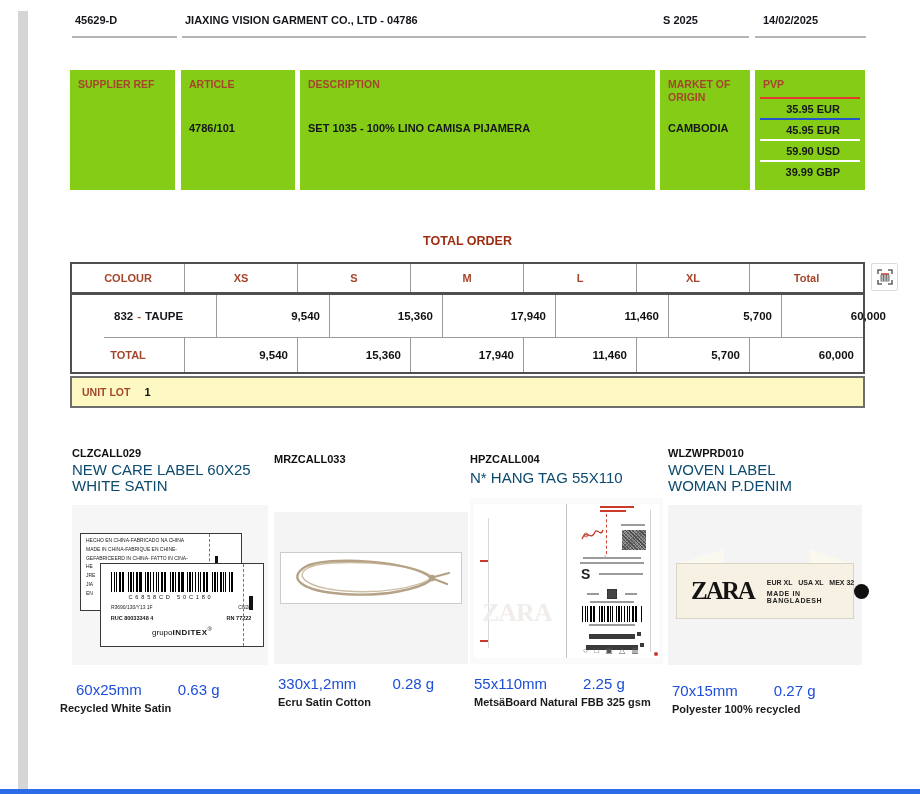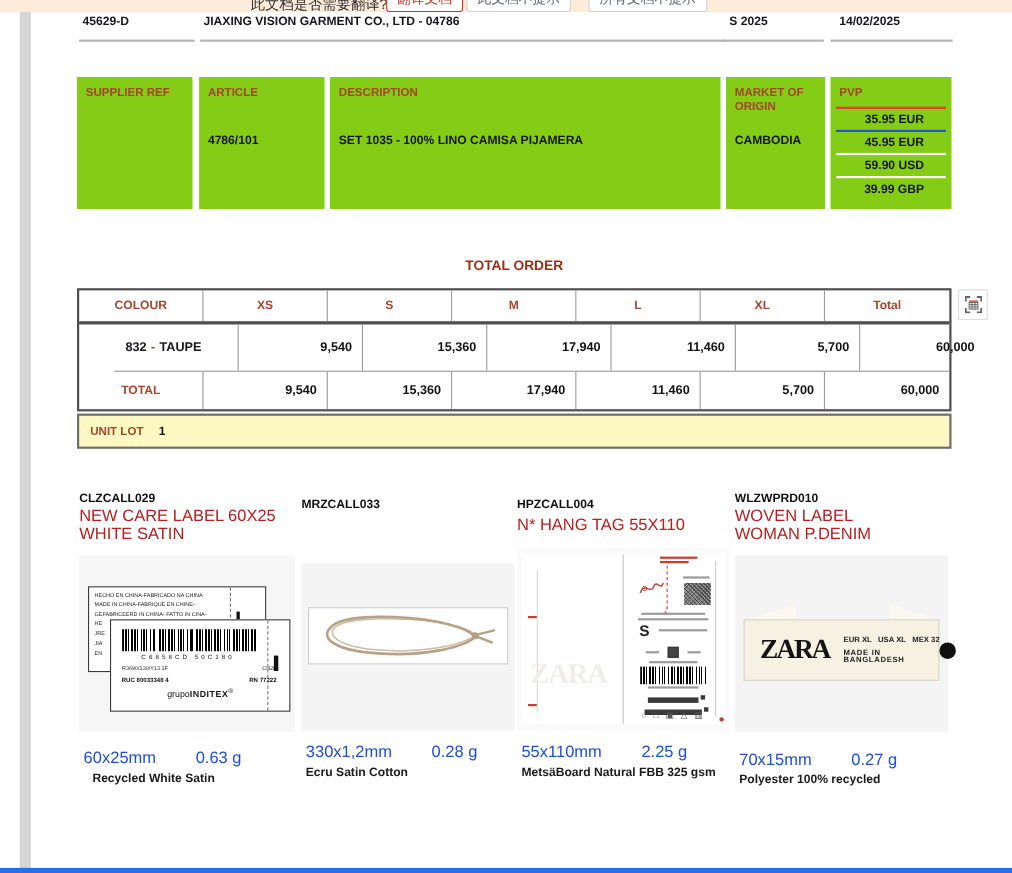--- a/index.html
+++ b/index.html
@@ -42,21 +42,21 @@
   .num{justify-content:flex-end;padding-right:9px;font-size:11.5px;font-weight:600;color:#111;}
   #unitlot{position:absolute;left:70px;top:376px;width:791px;height:28px;border:2px solid #6e6e6e;
            display:flex;align-items:center;background:#fef9c3;}
 
   
   #capicon{position:absolute;left:871px;top:263px;width:25px;height:26px;border:1px solid #dcdcdc;
            border-radius:2px;background:#fff;display:flex;align-items:center;justify-content:center;}
 
   
   .code{font-size:11px;font-weight:700;color:#101010;white-space:nowrap;}
-  .ctitle{font-size:15px;color:#b91c1c;line-height:16px;}
+  .ctitle{font-size:15px;color:#0c4a6e;line-height:16px;}
   .imgbox{position:absolute;}
   .spec{position:absolute;font-size:15px;color:#1d4ed8;white-space:nowrap;display:flex;gap:36px;}
   .mat{position:absolute;font-size:11px;font-weight:700;color:#1a1a1a;white-space:nowrap;}
 
   
   .micro{font-size:8px;line-height:1.35;transform:scale(0.62);transform-origin:0 0;
          white-space:nowrap;color:#1c1c1c;}
   .microc{font-size:8px;transform:scale(0.7);transform-origin:0 0;text-align:center;
           white-space:nowrap;color:#111;}
 
@@ -68,26 +68,20 @@
   .pbar{height:5px;background:#3a3a3a;margin:6px auto 0 auto;position:relative;}
   .pbar:after{content:"";position:absolute;right:-6px;top:-2px;width:4px;height:4px;background:#3a3a3a;}
 
   .wlabel-fold{position:absolute;width:0;height:0;}
 </style>
 </head>
 <body>
 
 <div id="canvas">
 
-  <div id="topbar">
-    <span id="tb-q">此文档是否需要翻译?</span>
-    <button class="tbtn red" style="left:351px;">翻译文档</button>
-    <button class="tbtn" style="left:424px;">此文档不提示</button>
-    <button class="tbtn" style="left:535px;">所有文档不提示</button>
-  </div>
 
   <div id="leftstrip"></div>
 
   <div class="hfield" style="left:72px;width:102px;padding-left:3px;">45629-D</div>
   <div class="hfield" style="left:182px;width:475px;padding-left:3px;">JIAXING VISION GARMENT CO., LTD - 04786</div>
   <div class="hfield" style="left:657px;width:86px;padding-left:6px;">S 2025</div>
   <div class="hfield" style="left:755px;width:103px;padding-left:8px;">14/02/2025</div>
 
   <div class="gbox" style="left:70px;width:105px;">
     <div class="glabel">SUPPLIER REF</div>
@@ -199,21 +193,21 @@
         <span style="font-weight:400;">grupo</span><span style="font-weight:700;letter-spacing:0.5px;">INDITEX</span><sup style="font-size:6px;">®</sup>
       </div>
       <div class="dashv" style="left:142px;top:0;height:82px;"></div>
       <div class="tick" style="left:148px;top:32px;width:4px;height:14px;"></div>
     </div>
   </div>
   <div class="spec" style="left:76px;top:681px;">
     <span>60x25mm</span>
     <span>0.63 g</span>
   </div>
-  <div class="mat" style="left:84px;top:702px;">Recycled White Satin</div>
+  <div class="mat" style="left:60px;top:702px;">Recycled White Satin</div>
 
   <div class="abs" style="left:274px;top:453px;width:194px;">
     <div class="code">MRZCALL033</div>
   </div>
   <div class="imgbox" style="left:274px;top:512px;width:194px;height:152px;background:#f4f4f4;">
     <div class="abs" style="left:6px;top:40px;width:180px;height:50px;background:#fff;border:1px solid #cccccc;">
       <svg width="180" height="50" viewBox="0 0 180 50">
         <path d="M150,23 C132,9 46,5 27,15 C12,23 26,35 64,38 C102,41 136,34 149,26" fill="none" stroke="#cbbda4" stroke-width="1.4"></path>
         <path d="M150,25 C134,8 44,2 24,14 C6,25 20,38 62,41 C104,44 138,36 150,27" fill="none" stroke="#b6a286" stroke-width="2.4"></path>
         <circle cx="151" cy="25" r="3.2" fill="#b4a184"></circle>

